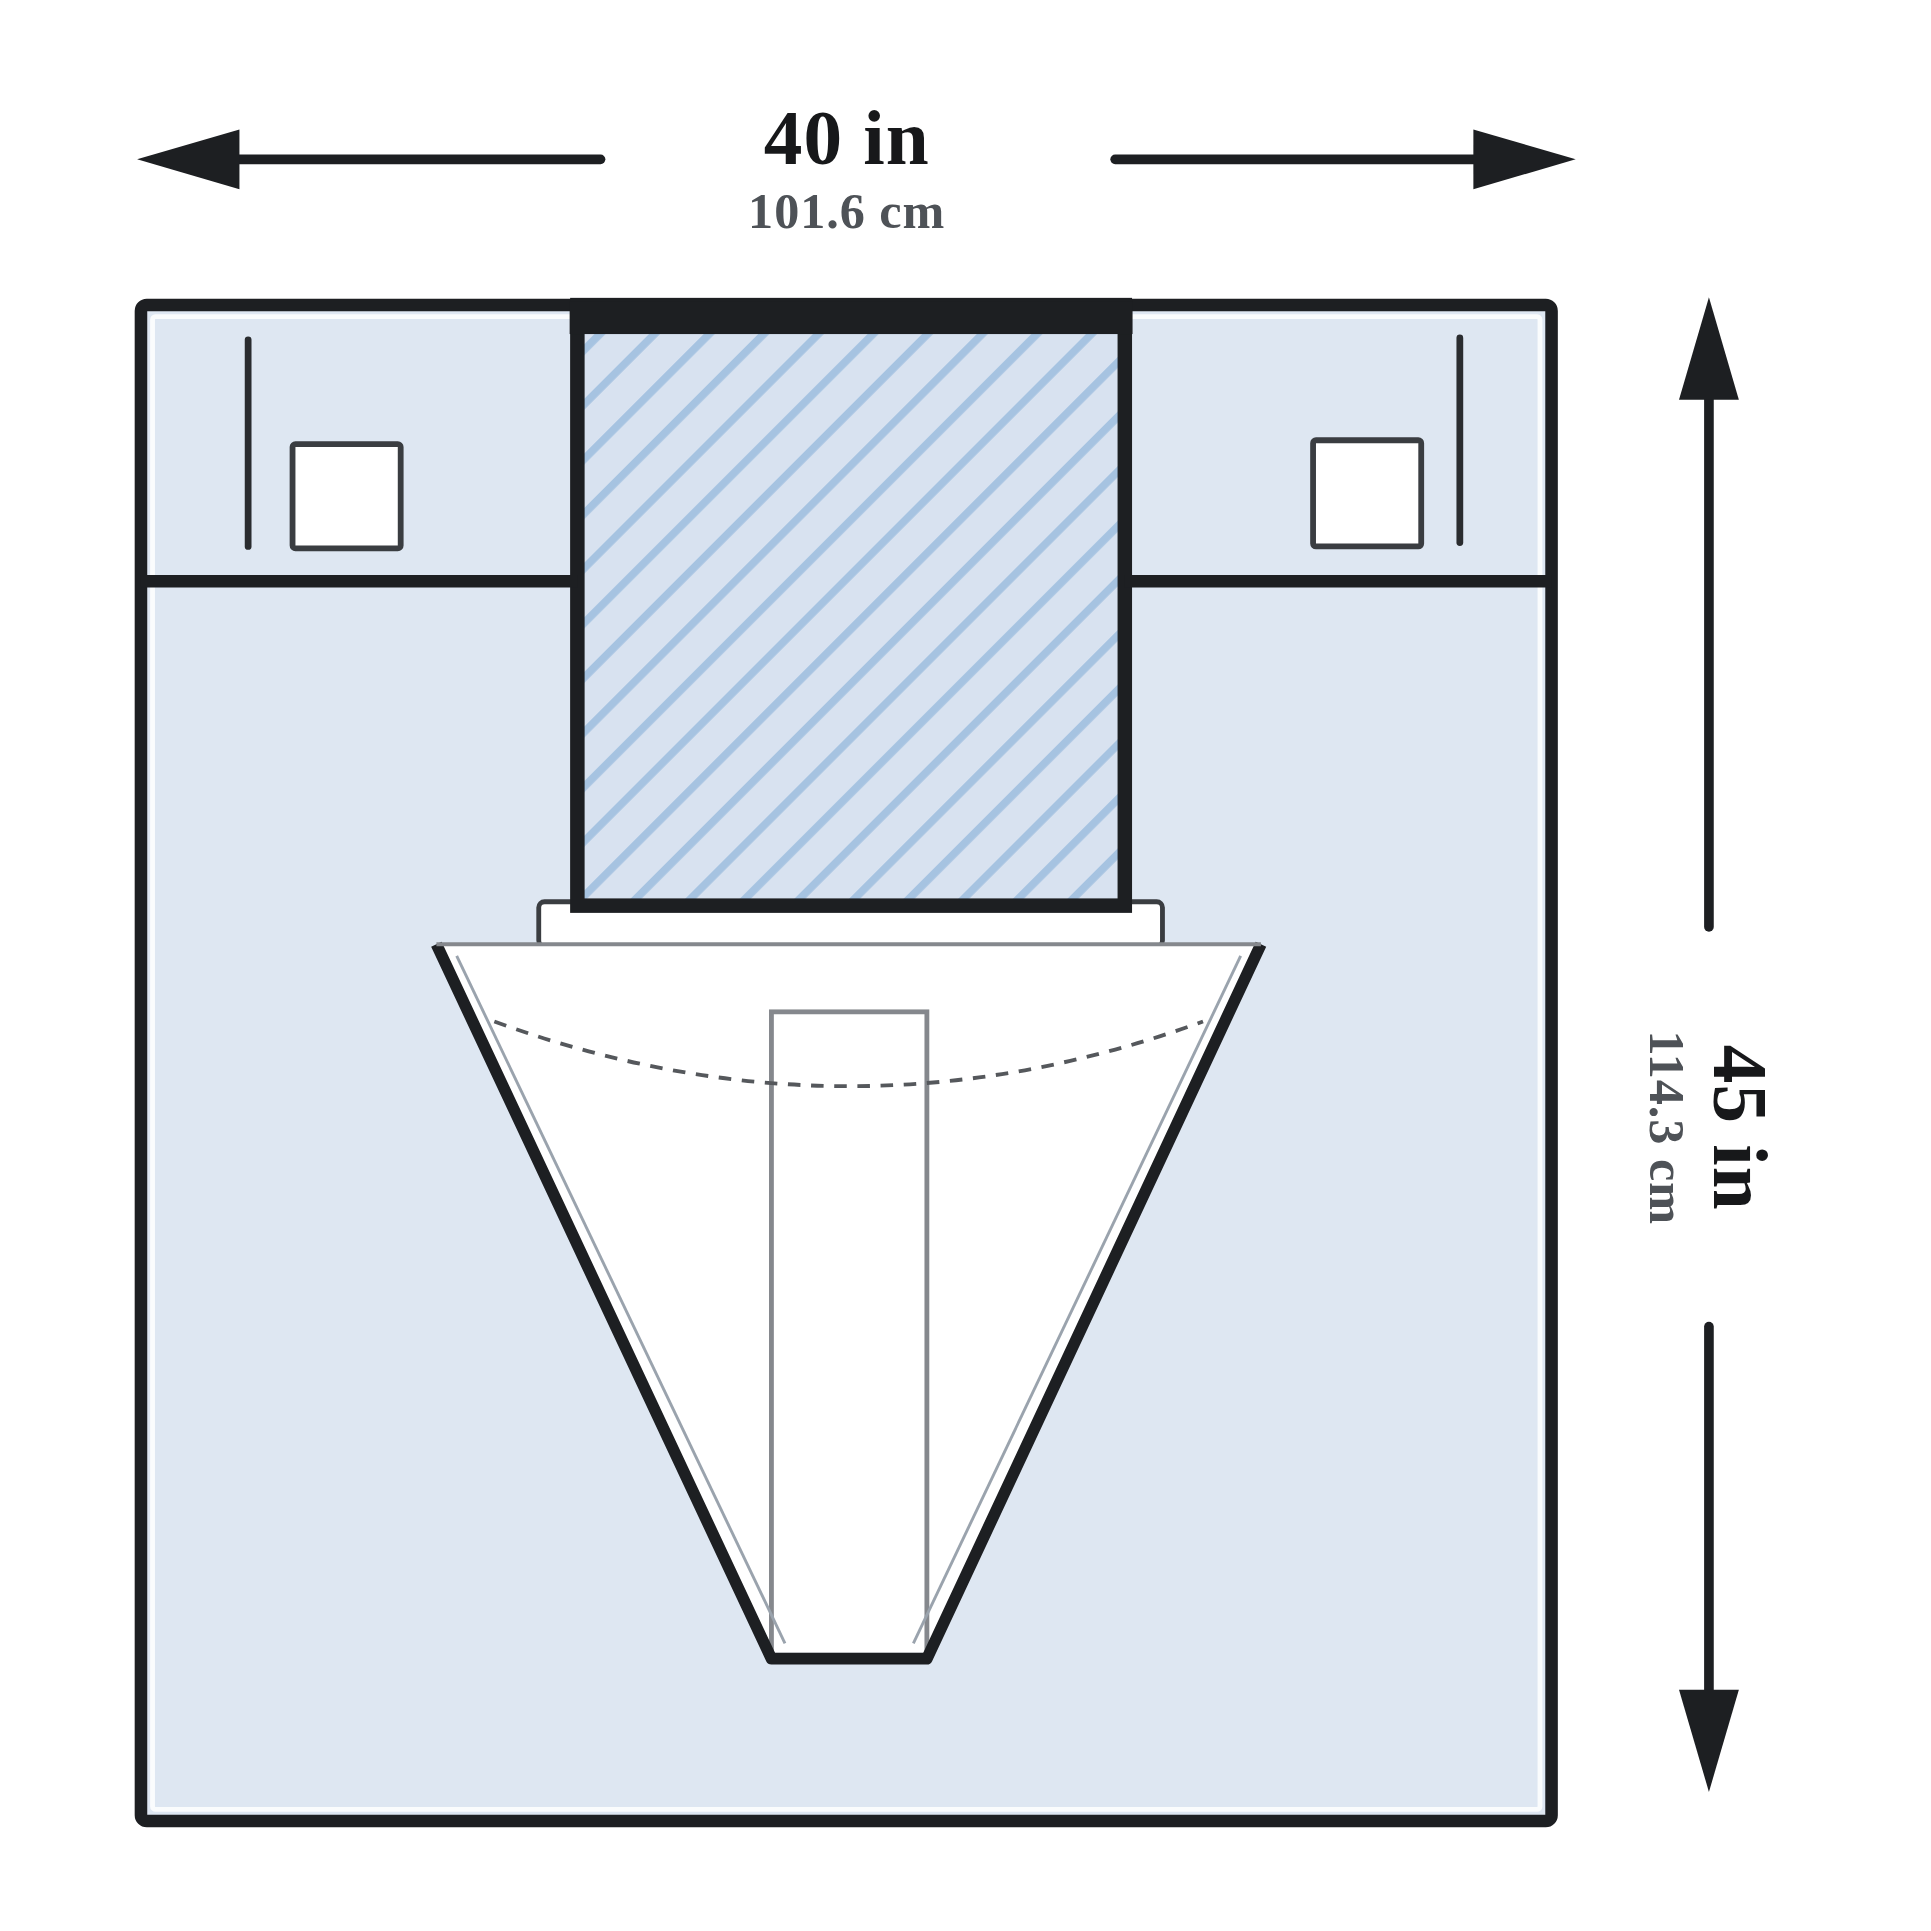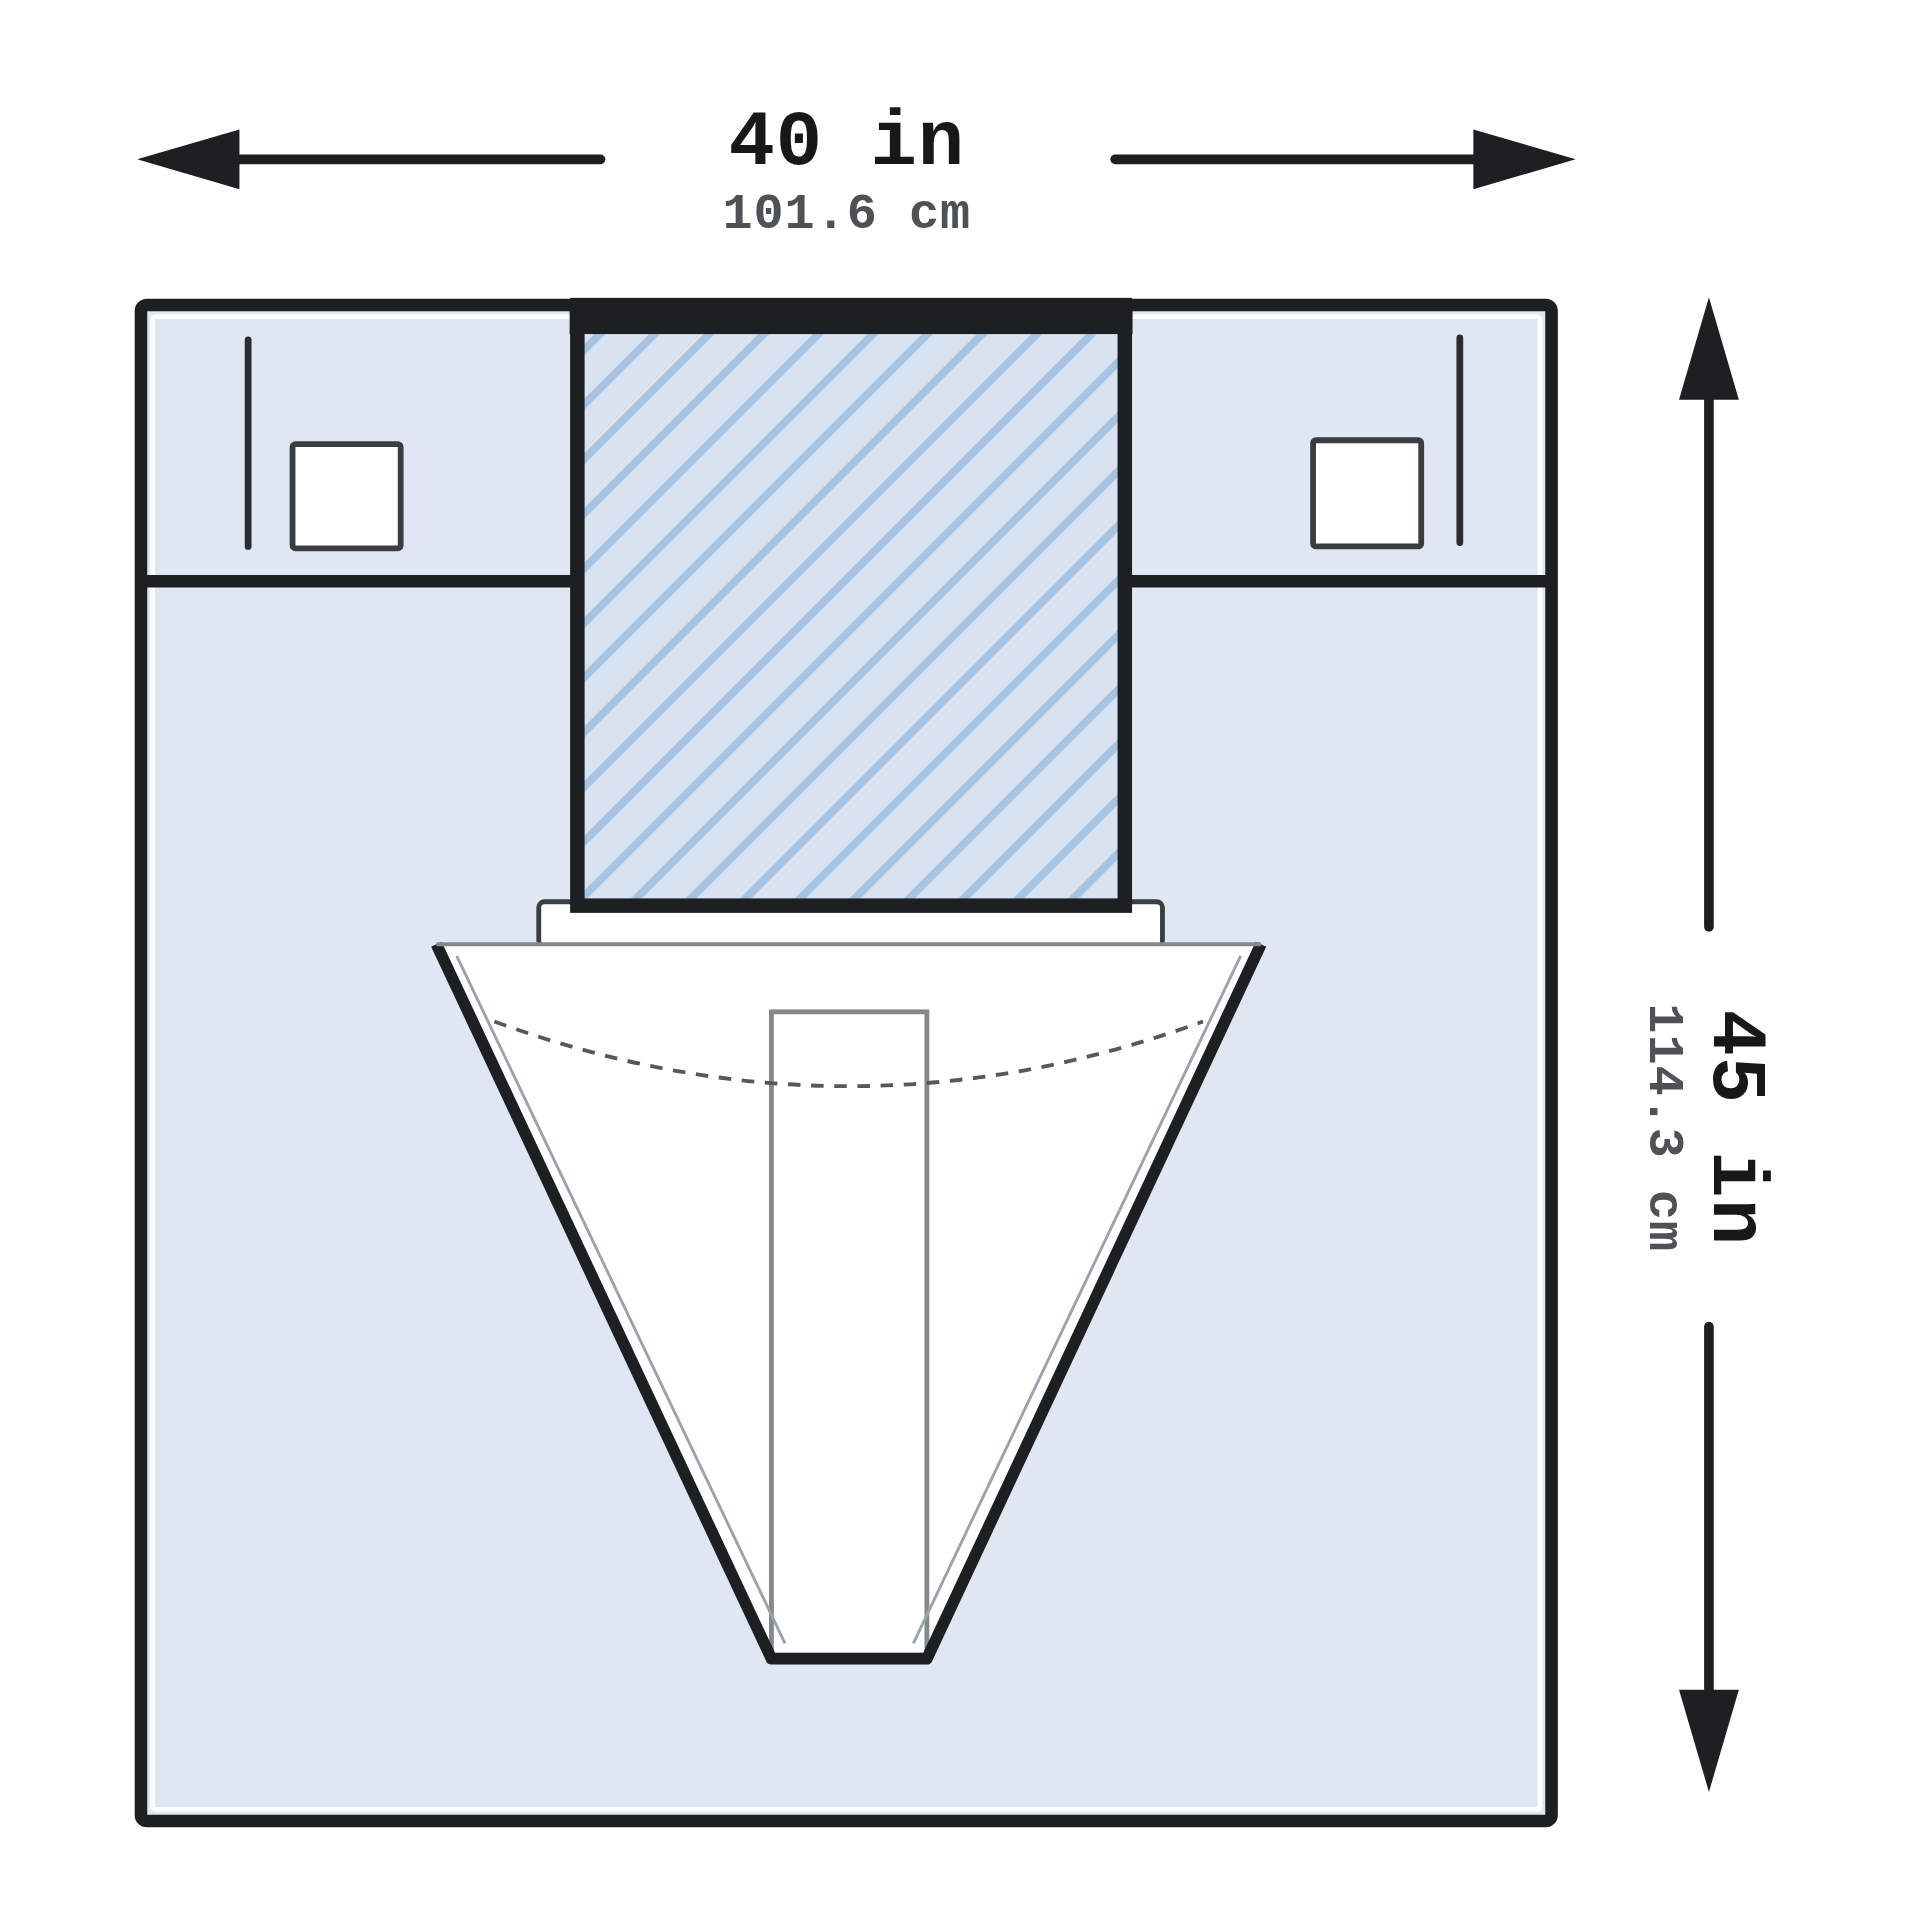--- a/index.html
+++ b/index.html
@@ -1,18 +1,18 @@
 <!DOCTYPE html>
 <html lang="en"><head>
 <meta charset="utf-8">
 <style>
   html, body { margin: 0; padding: 0; background: #ffffff; }
   .stage {
     width: 1723px; height: 1931px; position: relative;
-    font-family: Liberation Mono, monospace;
+    font-family: Liberation Serif, serif;
   }
   svg { display: block; }
   .outline       { stroke: #1d1f22; }
   .thin-gray     { stroke: #9aa3ad; }
   .mid-gray      { stroke: #85888d; }
   .dash-line     { stroke: #55585c; }
   .tick          { stroke: #2a2c2f; }
   .tab-stroke    { stroke: #3a3d41; }
   .t-primary     { fill: #17181a; font-weight: bold; letter-spacing: 1px; }
   .t-secondary   { fill: #4e5257; font-weight: bold; letter-spacing: 1px; }

